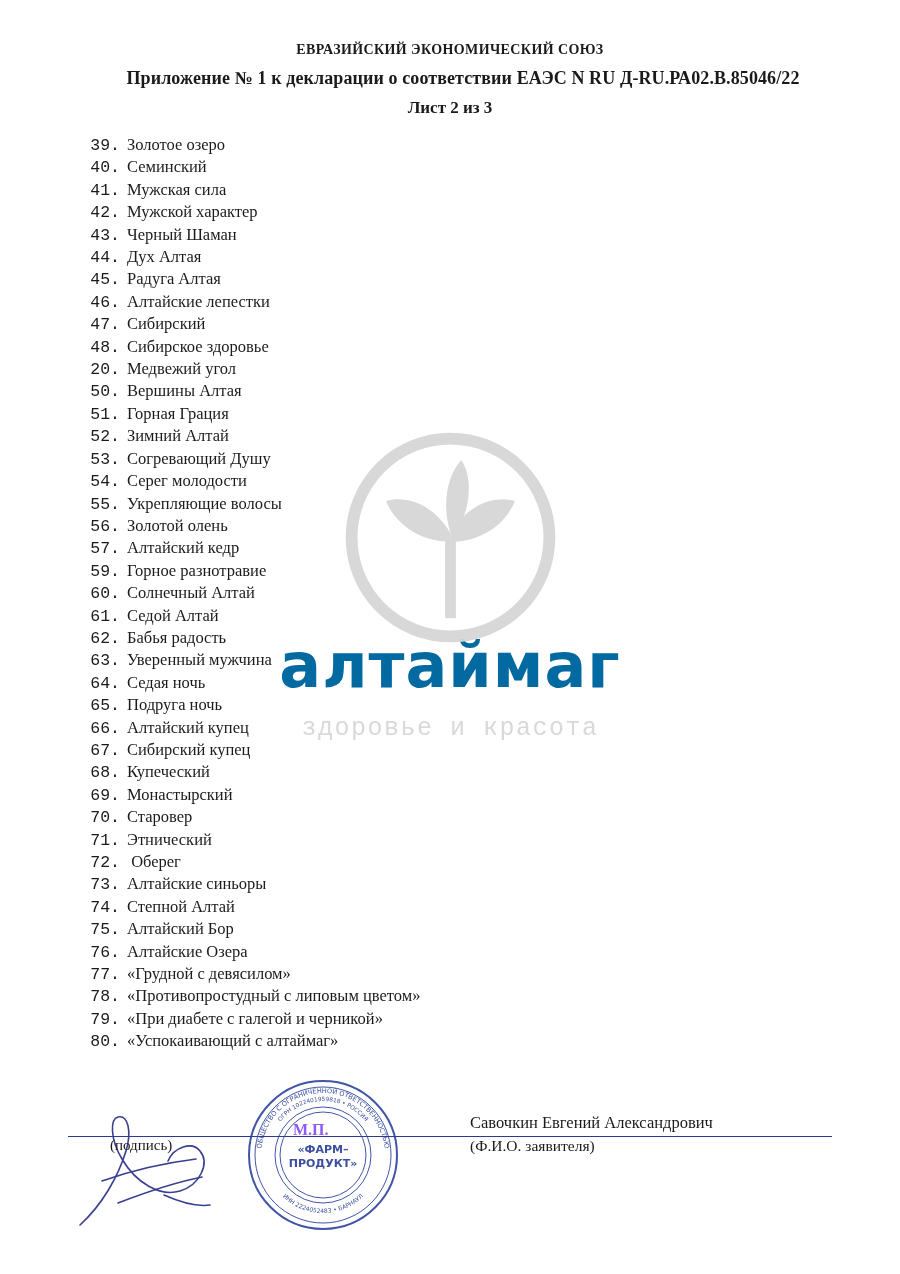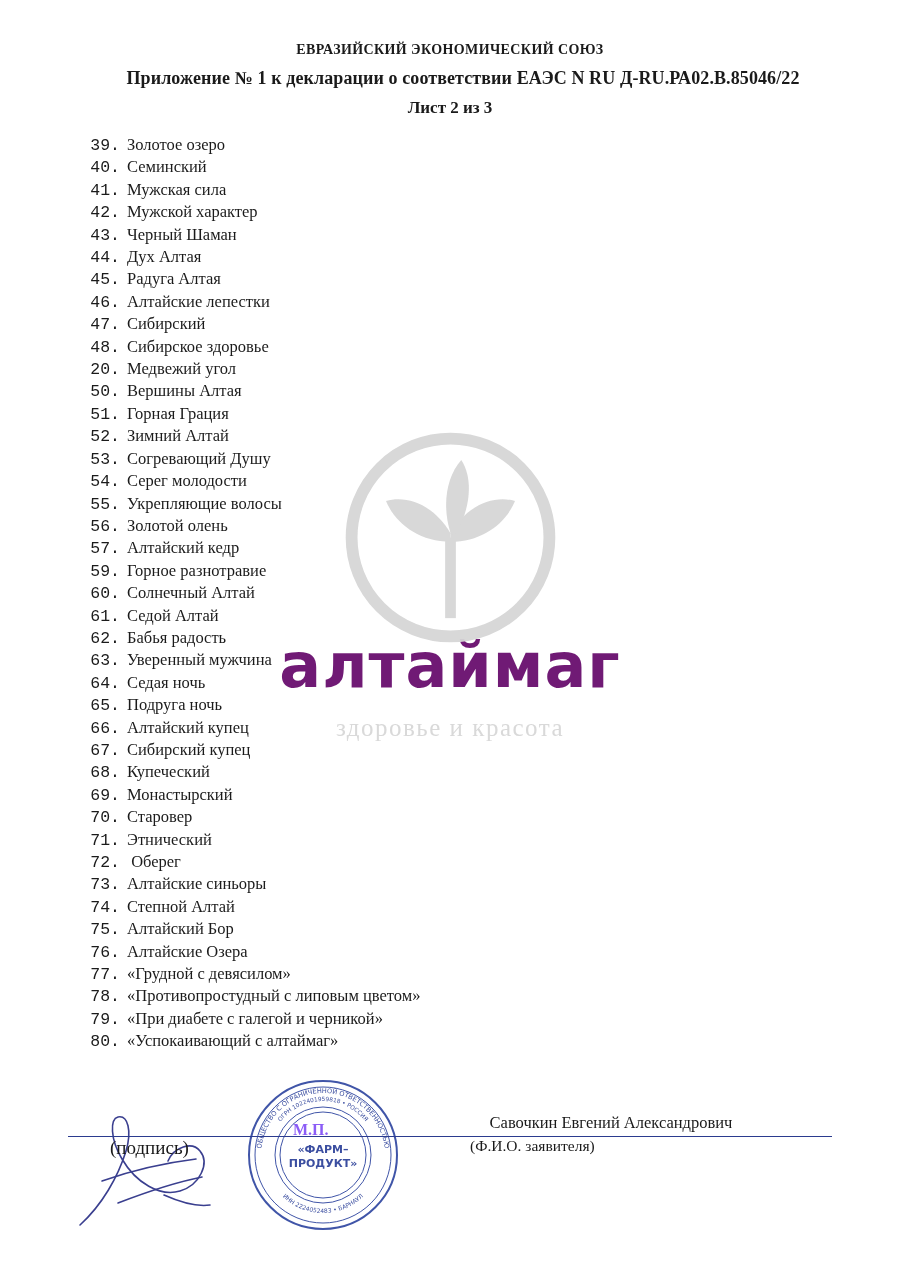--- a/index.html
+++ b/index.html
@@ -40,25 +40,25 @@
   .wm-logo {
     width: 215px;
     height: 215px;
     opacity: 0.95;
   }
   .wm-title {
     font-family: "DejaVu Sans", sans-serif;
     font-size: 62px;
     font-weight: bold;
     letter-spacing: 1px;
-    color: #701a75;
+    color: #0369a1;
     margin-top: -16px;
   }
   .wm-sub {
-    font-family: Liberation Serif, serif;
+    font-family: Liberation Mono, monospace;
     font-size: 25px;
     color: #d9d9d9;
     letter-spacing: 1.5px;
     margin-top: 12px;
   }
 
   
   .header {
     position: relative;
     z-index: 2;
@@ -120,36 +120,35 @@
     left: 68px;
     top: 61px;
     width: 764px;
     height: 1px;
     background: #2b3b8f;
   }
   .sig-left-label {
     position: absolute;
     left: 110px;
     top: 62px;
-    font-size: 19px;
+    font-size: 15px;
   }
   .mp {
     position: absolute;
     left: 293px;
     top: 46px;
     font-size: 16px;
     font-weight: bold;
     color: #8b5cf6;
   }
   .sig-name {
     position: absolute;
-    left: 446px;
+    left: 470px;
     top: 38px;
     width: 330px;
-    text-align: center;
     font-size: 16.5px;
   }
   .sig-name-label {
     position: absolute;
     left: 470px;
     top: 62px;
     width: 330px;
     font-size: 15.5px;
   }
 

